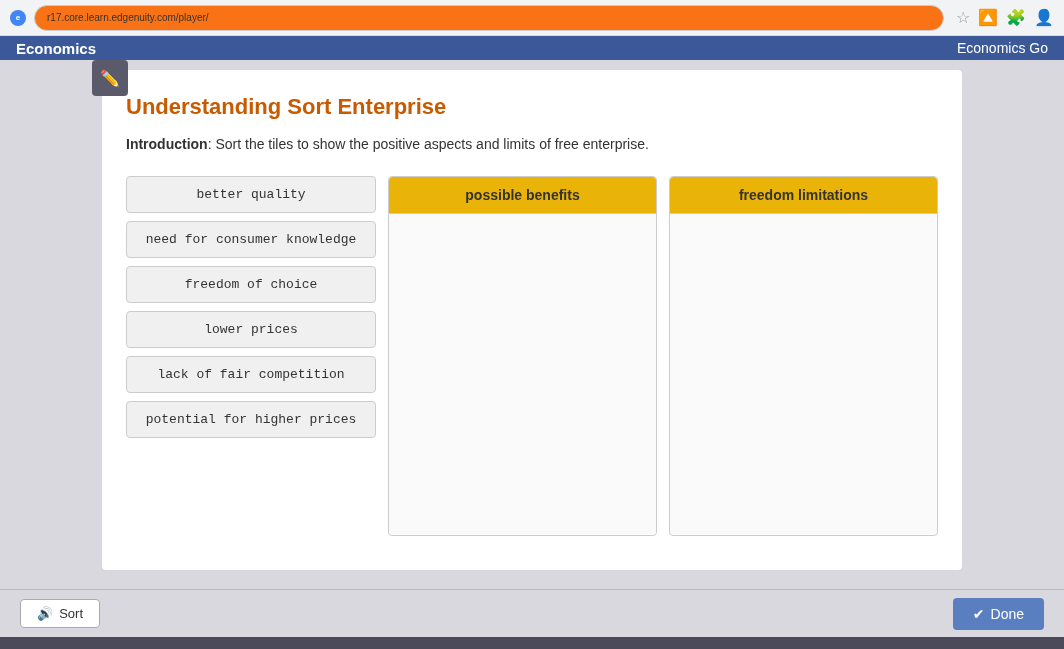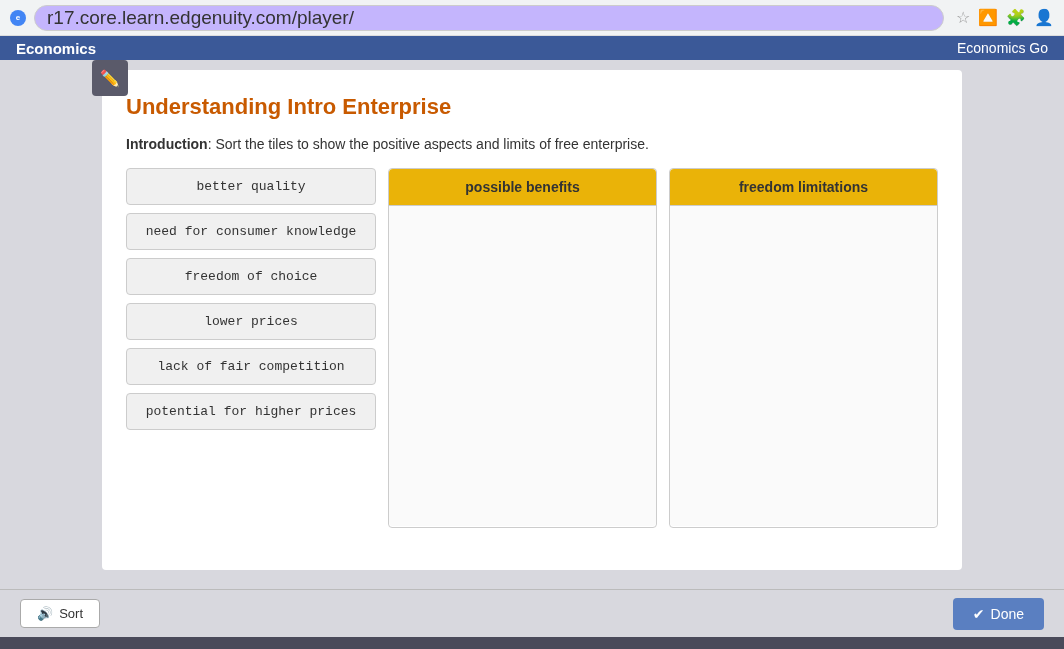--- a/index.html
+++ b/index.html
@@ -24,28 +24,28 @@
     }
     .browser-favicon {
       width: 16px; height: 16px;
       background: #4285f4;
       border-radius: 50%;
       display: flex; align-items: center; justify-content: center;
       font-size: 8px; color: white; font-weight: bold;
     }
     .browser-url {
       flex: 1;
-      background: #c4b5fd;
+      background: #f97316;
       border: 1px solid #ccc;
       border-radius: 20px;
       height: 26px;
       display: flex;
       align-items: center;
       padding: 0 12px;
-      font-size: 19px;
+      font-size: 10px;
       color: #333;
     }
     .browser-star { color: #999; font-size: 16px; margin-left: 4px; }
     .browser-icons { display: flex; gap: 8px; align-items: center; color: #555; font-size: 16px; }
 
     
     .app-header {
       background: #3b5998;
       height: 24px;
       display: flex;
@@ -102,21 +102,21 @@
       color: #c85a00;
       font-size: 22px;
       font-weight: bold;
       margin-bottom: 16px;
       margin-top: 4px;
     }
 
     .card-instruction {
       font-size: 14px;
       color: #333;
-      margin-bottom: 16px;
+      margin-bottom: 24px;
     }
     .card-instruction strong {
       font-weight: bold;
     }
 
     
     .sort-area {
       display: flex;
       gap: 12px;
     }
@@ -229,21 +229,21 @@
 
 <div class="app-header">
   <span class="app-header-title">Economics</span>
   <span class="app-header-user">Economics Go</span>
 </div>
 
 <div class="main-content">
   <div class="content-card">
     <div class="card-header-icon">✏️</div>
 
-    <div class="card-title">Understanding Intro Enterprise</div>
+    <div class="card-title">Understanding Sort Enterprise</div>
 
     <div class="card-instruction">
       <strong>Introduction</strong><span>: Sort the tiles to show the positive aspects and limits of free enterprise.</span>
     </div>
 
     <div class="sort-area">
 
       <div class="tiles-column">
 
       <div class="tile" draggable="true">better quality</div>

